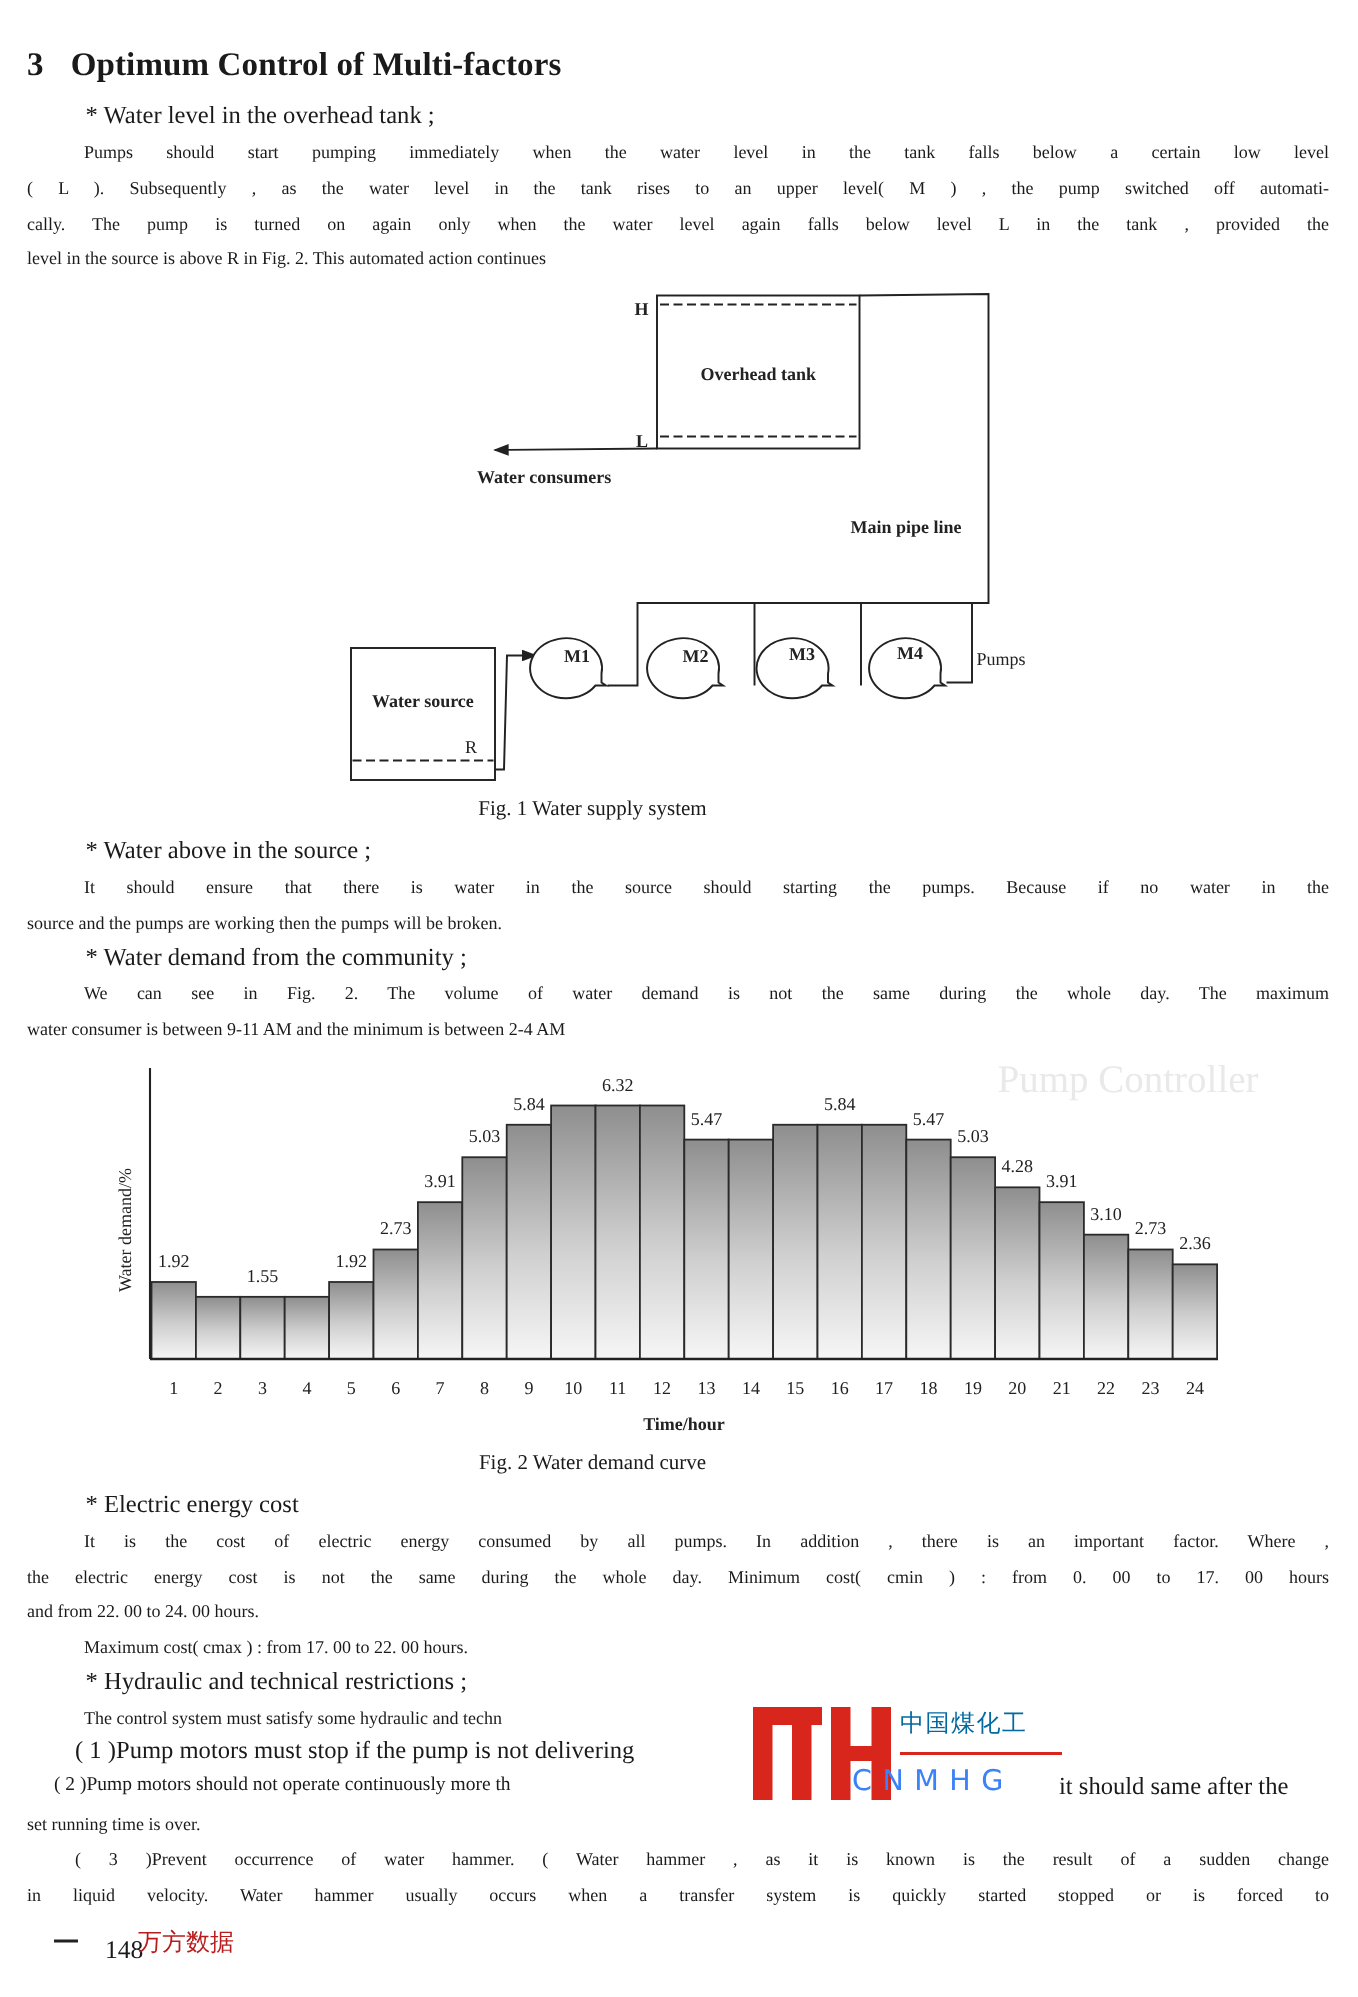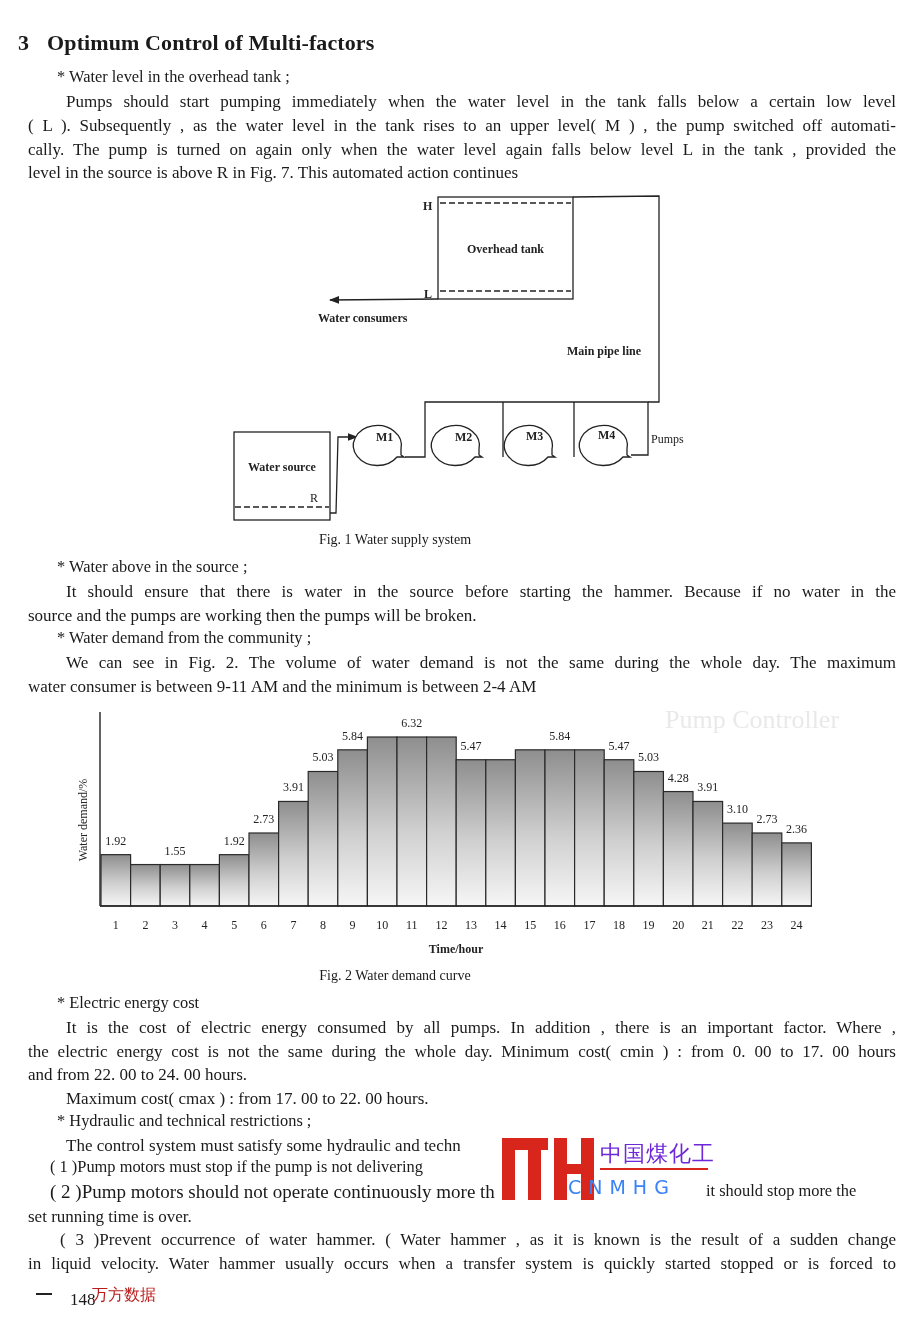--- a/index.html
+++ b/index.html
@@ -1,46 +1,46 @@
 <!DOCTYPE html>
 <html><head>
 <meta charset="utf-8">
 <style>
   html, body { margin:0; padding:0; background:#ffffff; }
   body { width:905px; height:1331px; position:relative; overflow:hidden;
          font-family:"Liberation Serif","DejaVu Serif",serif; color:#1a1a1a; }
   .abs { position:absolute; white-space:nowrap;text-align:center; }
   .heading { left:18px; top:30px; font-size:22px; font-weight:bold; letter-spacing:0.1px; }
   .heading .num { margin-right:18px; }
-  .line { position:absolute; left:18px; width:868px; font-size:17px; line-height:23.6px;margin-left:10px; }
+  .line { position:absolute; left:18px; width:868px; font-size:12px; line-height:23.6px; }
   .just { text-align:justify; text-align-last:justify; }
   .indent { padding-left:38px; box-sizing:border-box; }
   .bullet { left:57px; font-size:16.4px; }
   .caption { font-size:14px; position:absolute; width:790px; left:0; text-align:center; }
   svg text { font-family:"Liberation Serif","DejaVu Serif",serif; }
   .ghost { position:absolute; color:#e9e9e9; font-size:26px; }
-  .wm-zh { position:absolute; left:600px; top:1139px; font-family:"DejaVu Sans",sans-serif; font-size:22px; color:#6d28d9; letter-spacing:1px; }
+  .wm-zh { position:absolute; left:600px; top:1139px; font-family:"DejaVu Sans",sans-serif; font-size:16px; color:#0369a1; letter-spacing:1px; }
   .wm-en { position:absolute; left:568px; top:1176px; font-family:"DejaVu Sans",sans-serif; font-size:19px; color:#3b82f6; letter-spacing:7px; }
   .wm-rule { position:absolute; left:600px; top:1168px; width:108px; height:2px; background:#d9261c; }
   .footer-dash { position:absolute; left:36px; top:1293px; width:16px; height:2px; background:#222; }
   .footer-page { position:absolute; left:70px; top:1290px; font-size:17px; }
   .footer-wf { position:absolute; left:92px; top:1285px; font-family:"DejaVu Sans",sans-serif; font-size:16px; color:#b91c1c; }
 </style>
 </head>
 <body>
 
 <div class="abs heading">
   <span class="num">3</span><span>Optimum Control of Multi-factors</span>
 </div>
 
 <div class="abs bullet" style="top:67px">* Water level in the overhead tank ;</div>
 <div class="line just indent" style="top:90px">Pumps should start pumping immediately when the water level in the tank falls below a certain low level</div>
 <div class="line just" style="top:114px">( L ). Subsequently , as the water level in the tank rises to an upper level( M ) , the pump switched off automati-</div>
 <div class="line just" style="top:138px">cally.  The pump is turned on again only when the water level again falls below level L in the tank , provided the</div>
-<div class="line" style="top:161px">level in the source is above R in Fig. 7.  This automated action continues</div>
+<div class="line" style="top:161px">level in the source is above R in Fig. 2.  This automated action continues</div>
 
 <svg style="position:absolute;left:0;top:0" width="905" height="560">
   <defs>
     <marker id="arr" markerWidth="8" markerHeight="6" refX="7" refY="3" orient="auto">
       <path d="M0,0 L8,3 L0,6 z" fill="#222"></path>
     </marker>
   </defs>
   <g stroke="#222" stroke-width="1.3" fill="none">
 
     <rect x="438" y="197" width="135" height="102"></rect>
@@ -77,21 +77,21 @@
     <text x="376" y="441">M1</text>
     <text x="455" y="441">M2</text>
     <text x="526" y="440">M3</text>
     <text x="598" y="439">M4</text>
     <text x="651" y="443" font-weight="normal">Pumps</text>
   </g>
 </svg>
 <div class="caption" style="top:532px">Fig. 1    Water supply system</div>
 
 <div class="abs bullet" style="top:557px">* Water above in the source ;</div>
-<div class="line just indent" style="top:580px">It should ensure that there is water in the source before starting the hammer.  Because if no water in the</div>
+<div class="line just indent" style="top:580px">It should ensure that there is water in the source should starting the pumps.  Because if no water in the</div>
 <div class="line" style="top:604px">source and the pumps are working then the pumps will be broken.</div>
 <div class="abs bullet" style="top:628px">* Water demand from the community ;</div>
 <div class="line just indent" style="top:651px">We can see in Fig. 2.  The volume of water demand is not the same during the whole day.  The maximum</div>
 <div class="line" style="top:675px">water consumer is between 9-11 AM and the minimum is between 2-4 AM</div>
 
 <div class="ghost" style="left:665px;top:705px">Pump Controller</div>
 
 <svg id="chart" style="position:absolute;left:0;top:700px" width="905" height="265">
   <defs>
     <linearGradient id="barGrad" x1="0" y1="0" x2="0" y2="1">
@@ -179,22 +179,22 @@
 <div class="caption" style="top:968px">Fig. 2    Water demand curve</div>
 
 <div class="abs bullet" style="top:993px">* Electric energy cost</div>
 <div class="line just indent" style="top:1016px">It is the cost of electric energy consumed by all pumps.  In addition , there is an important factor.  Where ,</div>
 <div class="line just" style="top:1040px">the electric energy cost is not the same during the whole day. Minimum cost( cmin ) : from 0. 00 to 17. 00 hours</div>
 <div class="line" style="top:1063px">and from 22. 00 to 24. 00 hours.</div>
 <div class="line indent" style="top:1087px">Maximum cost( cmax ) : from 17. 00 to 22. 00 hours.</div>
 <div class="abs bullet" style="top:1111px">* Hydraulic and technical restrictions ;</div>
 <div class="line indent" style="top:1134px">The control system must satisfy some hydraulic and techn</div>
 <div class="abs" style="left:50px;top:1157px;font-size:16.4px">( 1 )Pump motors must stop if the pump is not delivering</div>
-<div class="abs" style="left:50px;top:1181px;font-size:19px">( 2 )Pump motors should not operate continuously more th</div>
-<div class="abs" style="left:706px;top:1181px;font-size:16.4px">it should stop more the</div>
+<div class="abs" style="left:36px;top:1181px;font-size:13px">( 2 )Pump motors should not operate continuously more th</div>
+<div class="abs" style="left:706px;top:1181px;font-size:16.4px">it should same after the</div>
 <div class="line" style="top:1205px">set running time is over.</div>
 <div class="line just" style="top:1228px;padding-left:32px;box-sizing:border-box">( 3 )Prevent occurrence of water hammer. ( Water hammer , as it is known is the result of a sudden change</div>
 <div class="line just" style="top:1252px">in liquid velocity.  Water hammer usually occurs when a transfer system is quickly started stopped or is forced to</div>
 
 <svg style="position:absolute;left:502px;top:1138px" width="92" height="62">
   <g fill="#d9261c">
     <rect x="0" y="0" width="46" height="12"></rect>
     <rect x="0" y="0" width="13" height="62"></rect>
     <rect x="26" y="0" width="13" height="62"></rect>
     <rect x="52" y="0" width="13" height="62"></rect>

